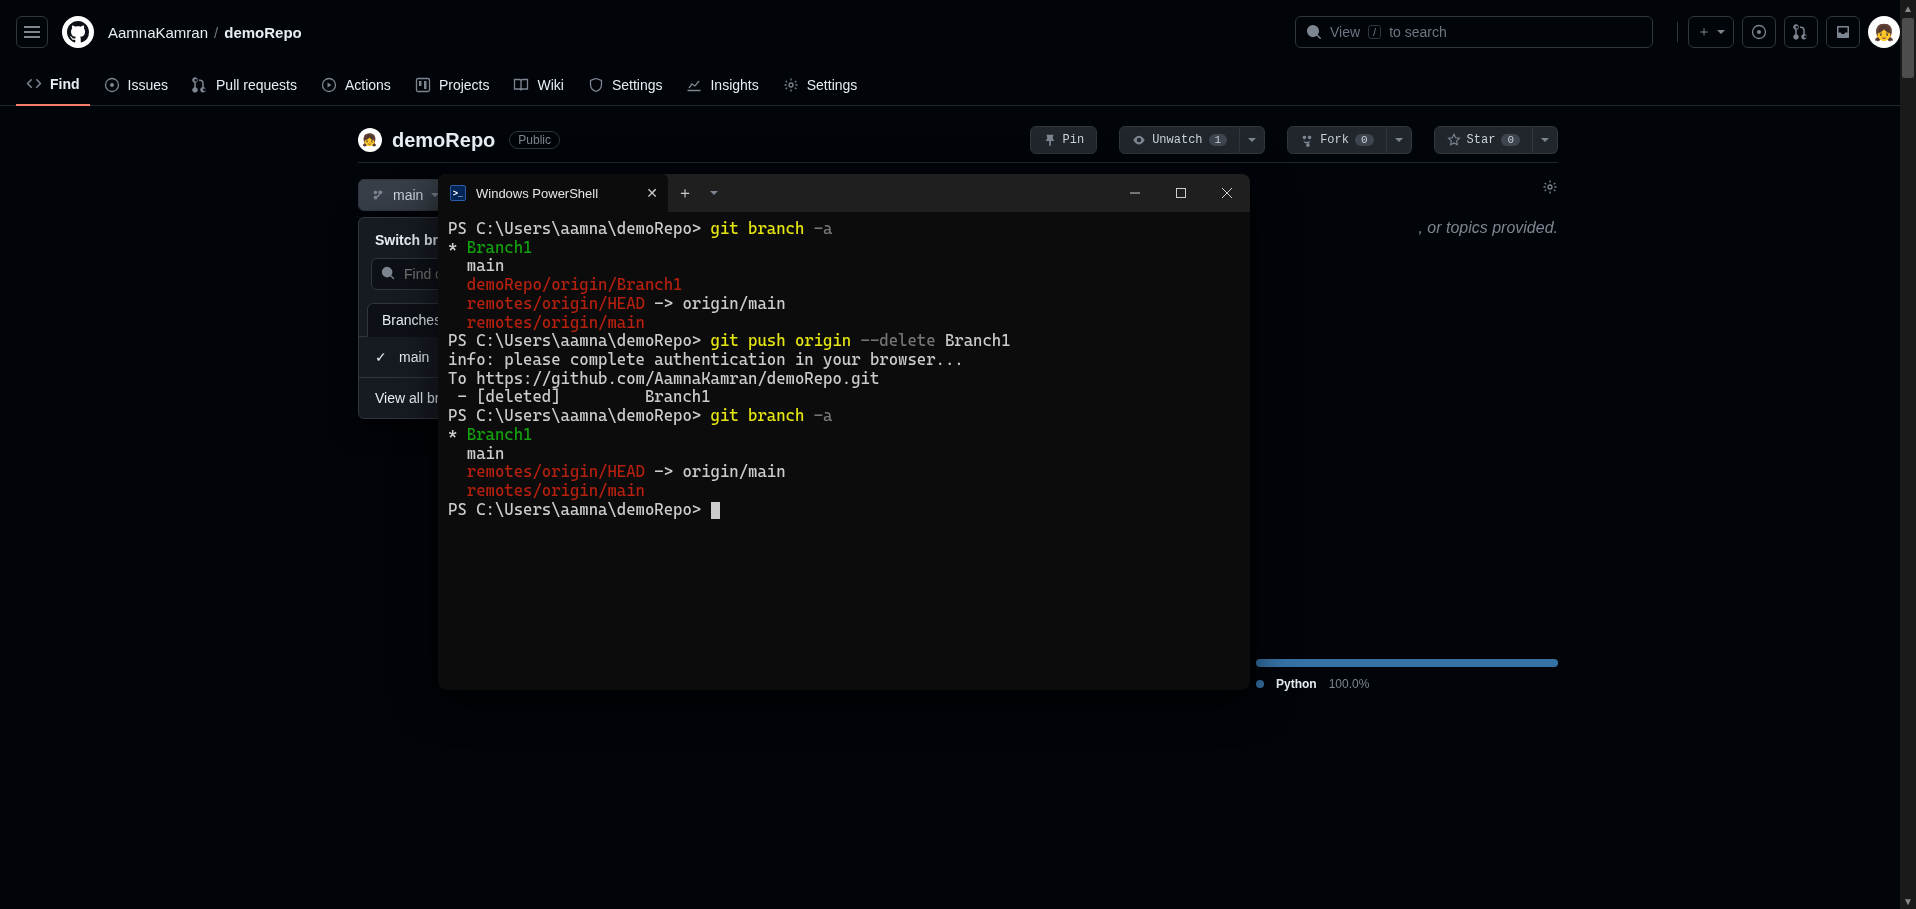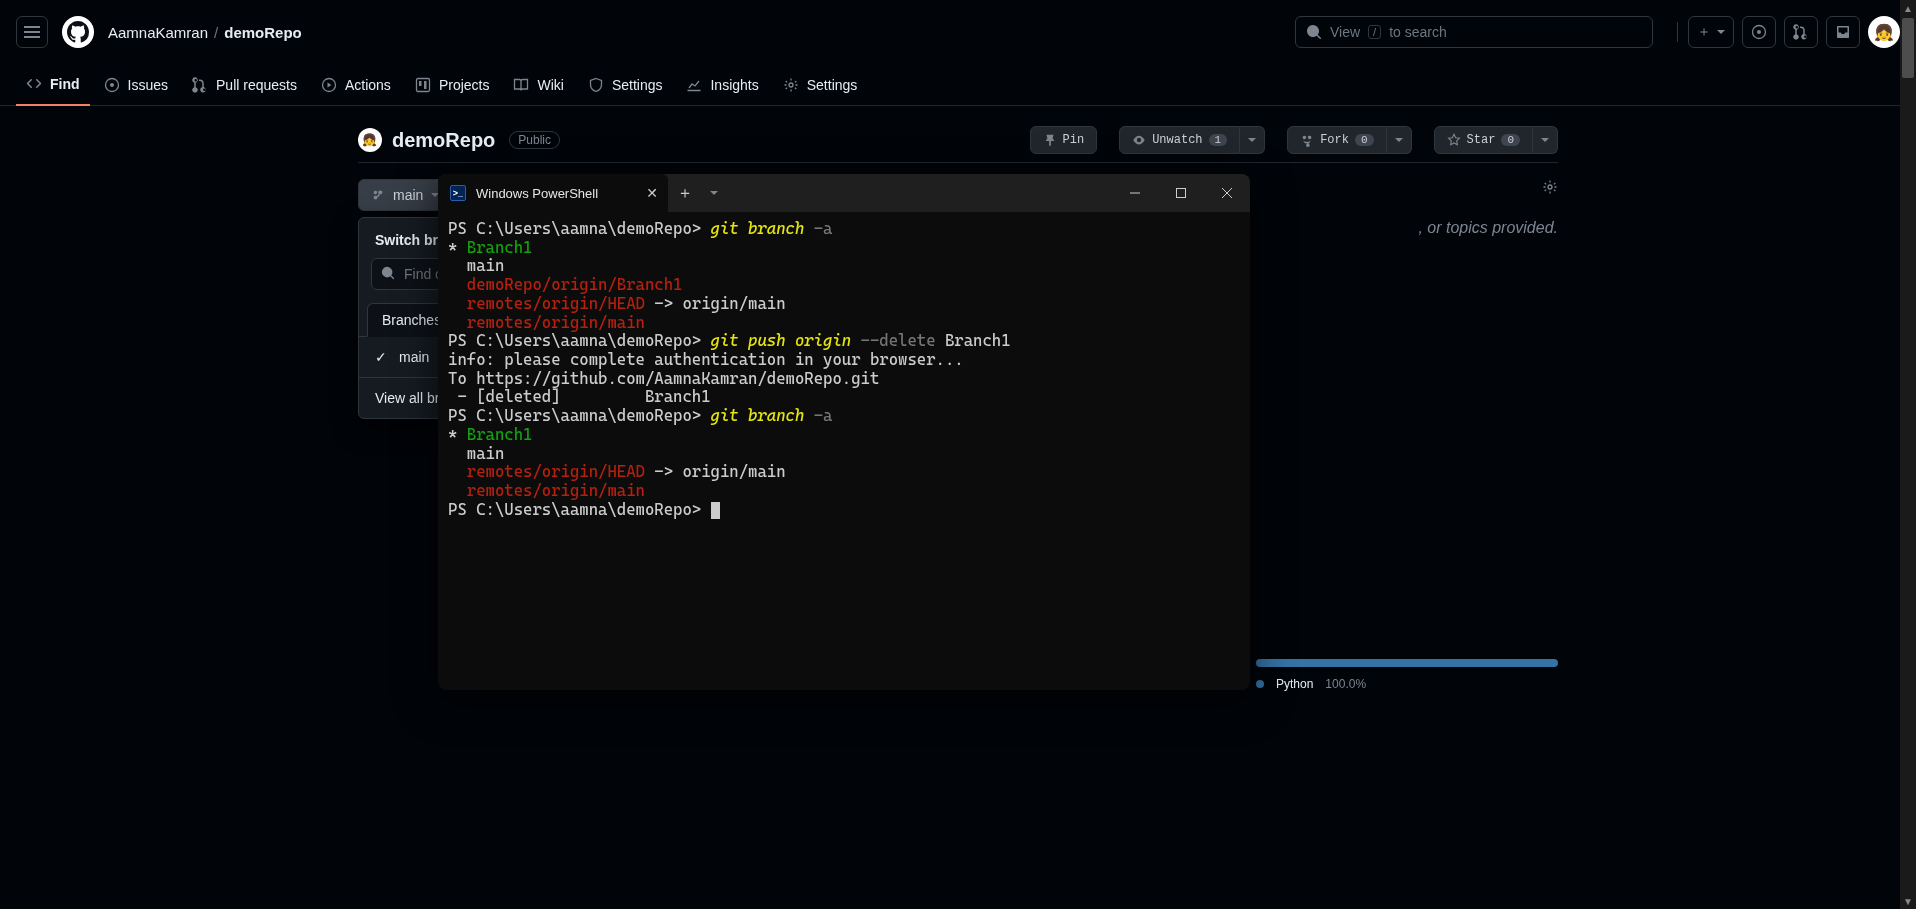--- a/index.html
+++ b/index.html
@@ -159,21 +159,21 @@
 .term-dd { width:24px;display:flex;align-items:center;justify-content:center;color:#ccc;cursor:pointer; }
 .term-spacer { flex:1; }
 .win-btns { display:flex; }
 .win-btn { width:46px;height:38px;display:flex;align-items:center;justify-content:center;color:#ccc;cursor:pointer; }
 
 .term-body {
   font-family:Consolas,"Cascadia Mono",monospace;
   font-size:16px;line-height:1.17;color:#cccccc;
   padding:8px 10px;white-space:pre;
 }
-.cmd-y { color:#e5e510;font-style:italic; }
+.cmd-y { color:#e5e510; }
 .cmd-g { color:#13a10e; }
 .cmd-r { color:#b5200f; }
 .cmd-gy { color:#767676; }
 .cursor { display:inline-block;width:9px;height:17px;background:#ccc;vertical-align:text-bottom; }
 
 
 .scroll-track { position:absolute;right:0;top:0;width:16px;height:100%;background:#1a1a1a; }
 .scroll-thumb { position:absolute;right:2px;top:2px;width:12px;height:60px;background:#4d4d4d;border-radius:2px; }
 .scroll-arrow { position:absolute;left:0;width:16px;height:16px;display:flex;align-items:center;justify-content:center;color:#888;font-size:10px; }
 .scroll-arrow.up { top:0; }
@@ -412,21 +412,21 @@
       </svg>
   </span>
   <span class="about-placeholder">, or topics provided.</span>
 
   <span class="help-text">Help people</span>
 
   <div class="langbar">
     <div class="langtrack"></div>
     <div class="langitems">
       <span class="dot"></span>
-      <span style="color:#e6edf3;font-weight:400">Python</span>
+      <span style="color:#e6edf3;font-weight:700">Python</span>
       <span>100.0%</span>
     </div>
   </div>
 </div>
 
 <div class="terminal">
   <div class="term-title">
     <div class="term-tab">
       <span class="ps-icon">&gt;_</span>
       <span class="term-tab-title">Windows PowerShell</span>

